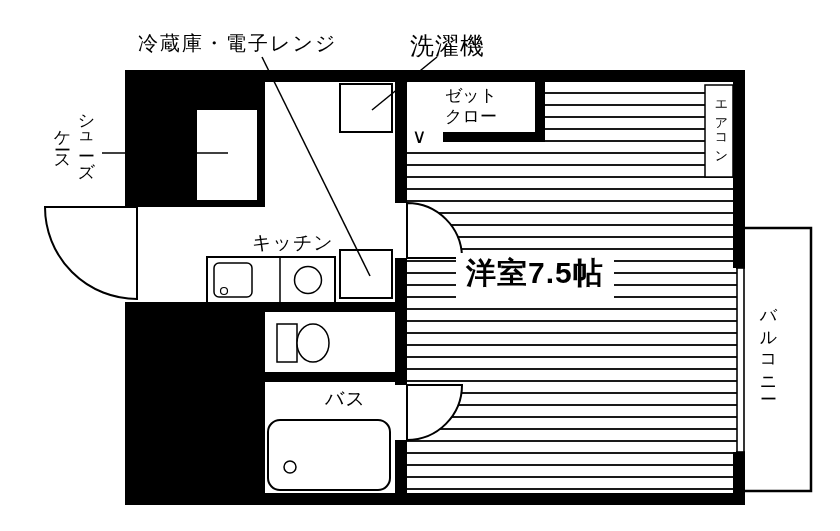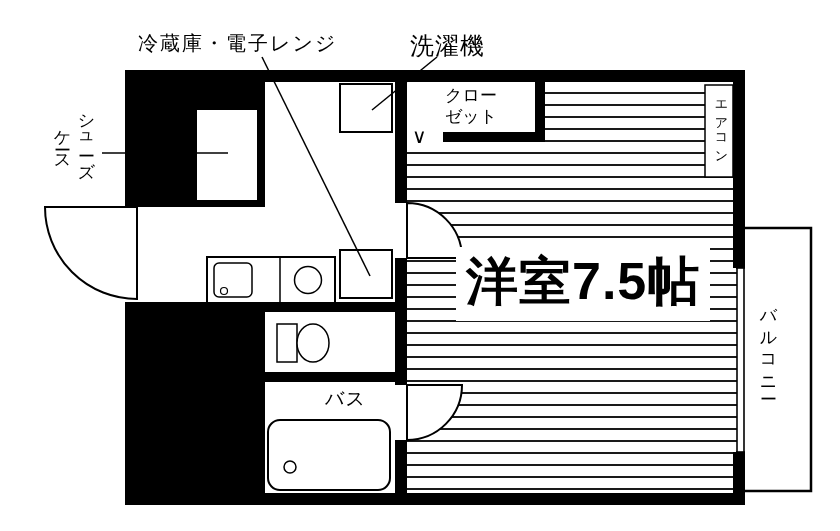--- a/index.html
+++ b/index.html
@@ -13,21 +13,21 @@
   .lbl{position:absolute;white-space:nowrap;}
   .lbl-fridge{left:138px;top:30px;font-size:20px;letter-spacing:2px;}
   .lbl-washer{left:410px;top:30px;font-size:24px;letter-spacing:1px;}
   .lbl-shoe{left:50px;top:102px;writing-mode:vertical-rl;font-size:17px;letter-spacing:3px;line-height:24px;}
   .lbl-shoe .col{display:block;}
   .lbl-shoe .col2{margin-top:16px;}
   .lbl-closet{left:407px;top:85px;width:128px;text-align:center;font-size:17px;line-height:21px;}
   .lbl-fold{left:412px;top:124px;font-size:20px;}
   .lbl-kitchen{left:252px;top:230px;font-size:19px;letter-spacing:1px;}
   .lbl-bath{left:325px;top:386px;font-size:19px;letter-spacing:1px;}
-  .lbl-room{left:456px;top:247px;font-size:52px;font-weight:600;letter-spacing:1px;background:#fff;padding:0 10px 4px 10px;}
+  .lbl-room{left:456px;top:253px;font-size:30px;font-weight:600;letter-spacing:1px;background:#fff;padding:0 10px 4px 10px;}
   .lbl-aircon{left:712px;top:92px;writing-mode:vertical-rl;font-size:13px;letter-spacing:2px;}
   .lbl-balcony{left:757px;top:296px;writing-mode:vertical-rl;font-size:17px;letter-spacing:4px;}
 </style>
 </head>
 <body>
 
 <div class="canvas">
 
   <div class="hatch"></div>
 
@@ -94,26 +94,27 @@
   <div class="lbl lbl-fridge">冷蔵庫・電子レンジ</div>
 
   <div class="lbl lbl-washer">洗濯機</div>
 
   <div class="lbl lbl-shoe">
     <span class="col col1">シューズ</span>
     <span class="col col2">ケース</span>
   </div>
 
   <div class="lbl lbl-closet">
+    <div>ゼット</div>
     <div>クロー</div>
-    <div>ゼット</div>
   </div>
 
   <div class="lbl lbl-fold">∨</div>
 
+  <div class="lbl lbl-kitchen">キッチン</div>
 
   <div class="lbl lbl-bath">バス</div>
 
   <div class="lbl lbl-room">洋室7.5帖</div>
 
   <div class="lbl lbl-aircon">エアコン</div>
 
   <div class="lbl lbl-balcony">バルコニー</div>
 
 </div>

